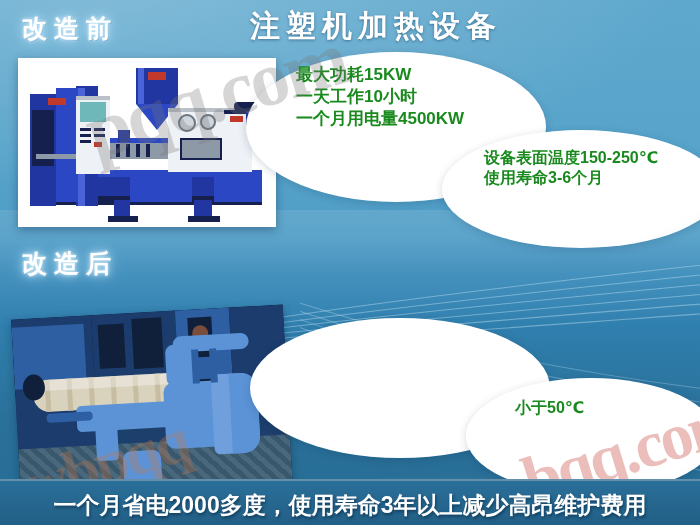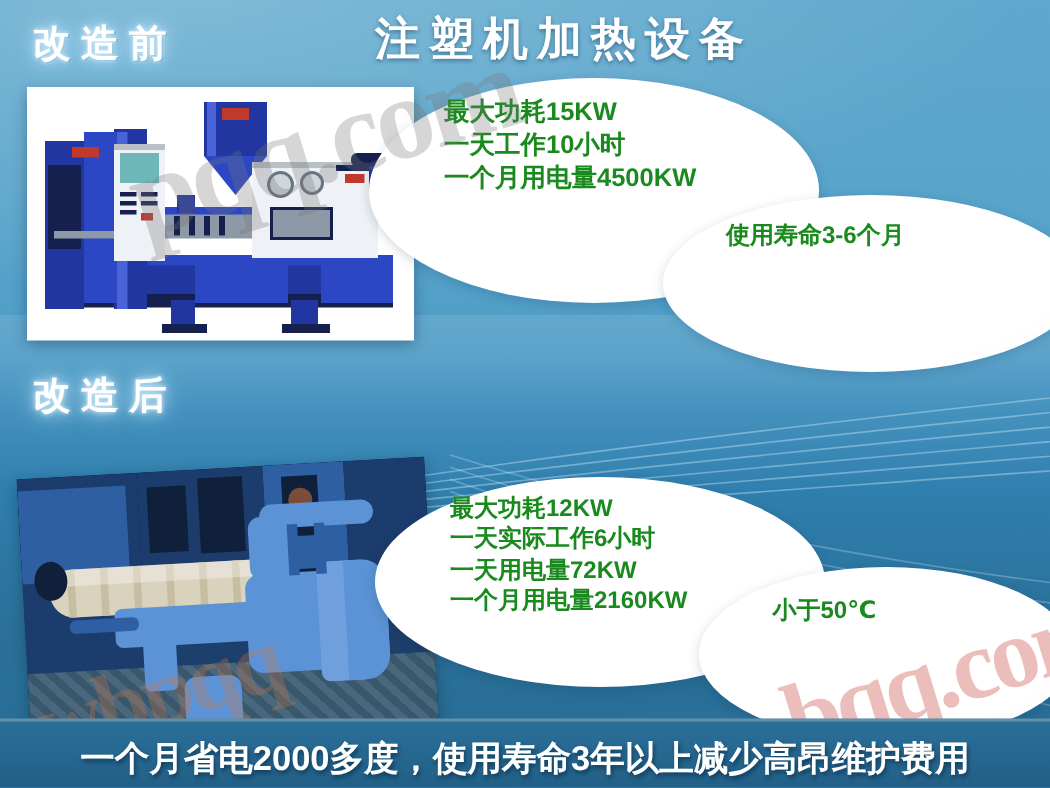--- a/index.html
+++ b/index.html
@@ -274,29 +274,24 @@
   <div class="bubble b3"></div>
   <div class="bubble b4"></div>
 
   <div class="bubble-text t1">
     <div>最大功耗15KW</div>
     <div>一天工作10小时</div>
     <div>一个月用电量4500KW</div>
   </div>
 
   <div class="bubble-text t2">
+    <div>设备表面温度150-250℃</div>
     <div>使用寿命3-6个月</div>
   </div>
 
-  <div class="bubble-text t3">
-    <div>最大功耗12KW</div>
-    <div>一天实际工作6小时</div>
-    <div>一天用电量72KW</div>
-    <div>一个月用电量2160KW</div>
-  </div>
 
   <div class="bubble-text t4">
     <div class="ln ln2">小于50℃</div>
   </div>
 
   <div class="wm wm1">pqq.com</div>
   <div class="wm wm2">bqq.com</div>
   <div class="wm wm3">xwbpqq</div>
 
   <div class="bottom-bar"></div>

